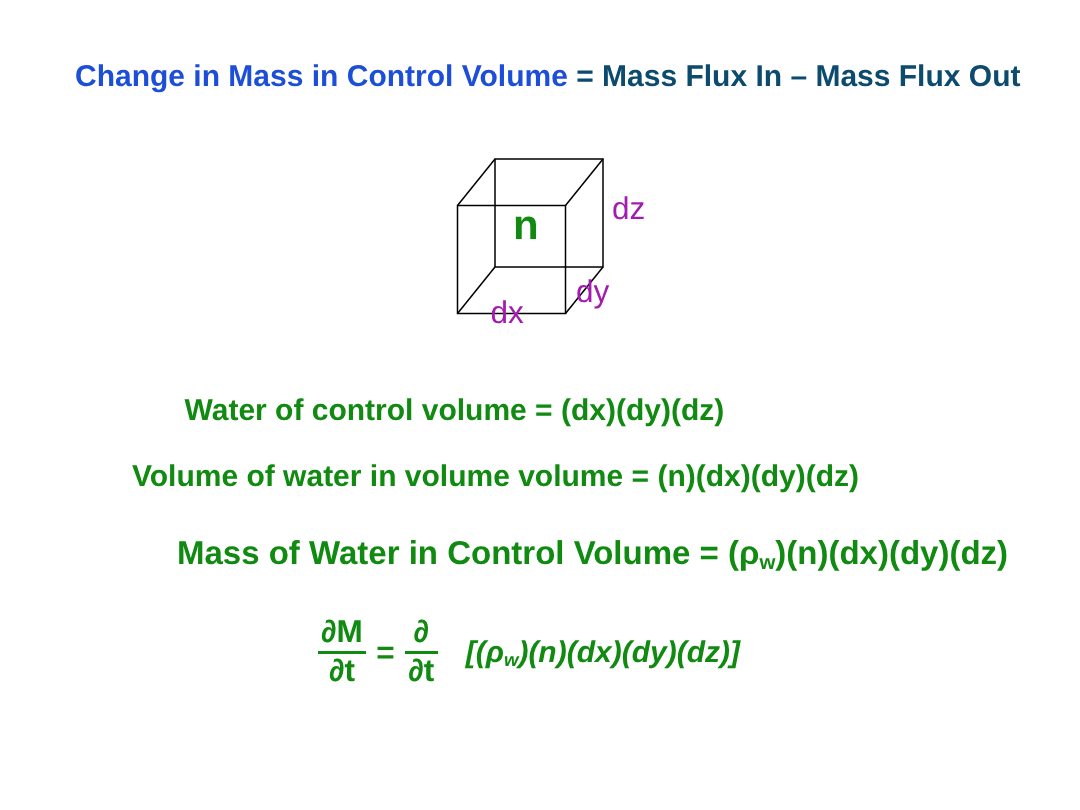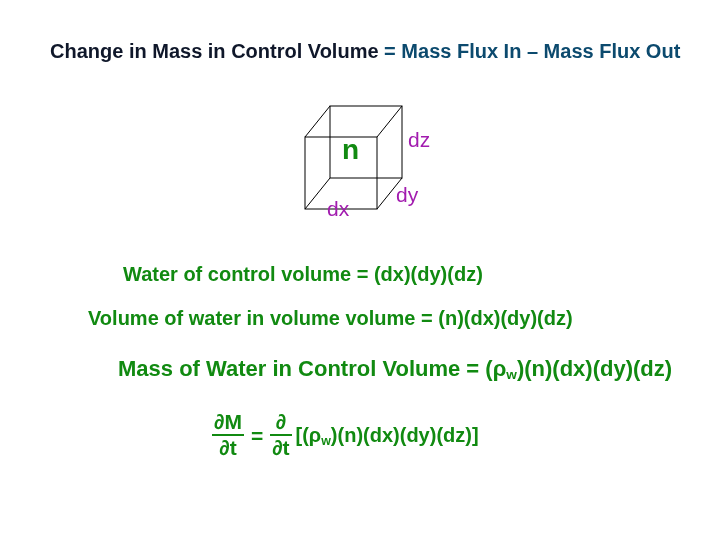--- a/index.html
+++ b/index.html
@@ -14,50 +14,50 @@
     background: #ffffff;
     overflow: hidden;
   }
   .abs { position: absolute; line-height: 1; white-space: nowrap; }
 
   
   .title {
     left: 50px; top: 41px;
     font-size: 20px; font-weight: bold;
   }
-  .title .green-text { color: #0f172a; margin-top: 33px; }
+  .title .green-text { color: #1d4ed8; margin-top: 33px; }
   .title .black-text { color: #0c4a6e; }
 
   
   .cube-svg { left: 295px; top: 95px; position: absolute; }
   .cube-label { font-weight: normal; color: #a21caf; font-size: 21px; }
   .n-label { color: #118a11; font-size: 28px; font-weight: bold; left: 342px; top: 136px; }
   .dz-label { left: 408px; top: 129px; }
-  .dy-label { left: 396px; top: 184px; }
+  .dy-label { left: 384px; top: 184px; }
   .dx-label { left: 327px; top: 198px; }
 
   
   .statement { font-weight: bold; color: #118a11; }
   .line1 { left: 123px; top: 264px; font-size: 20px; }
   .line2 { left: 88px;  top: 308px; font-size: 20px; }
   .line3 { left: 78px;  top: 358px; font-size: 22px; margin-left: 40px; }
 
   sub.w-sub { font-size: 0.62em; vertical-align: -0.22em; line-height: 0; }
 
   
   .equation {
     left: 212px; top: 411px;
     display: flex; align-items: center;
     color: #118a11; font-weight: bold; font-size: 21px;
   }
   .frac { display: inline-flex; flex-direction: column; align-items: center; }
   .frac .num, .frac .den { padding: 0 2px; line-height: 1.05; }
   .frac .bar { align-self: stretch; height: 2px; background: #118a11; margin: 1px 0; }
   .eq-sign { margin: 0 7px; }
-  .bracket-expr { margin-left: 4px; font-size: 20px; }
+  .bracket-expr { margin-left: 19px; font-size: 20px; font-style: italic; }
 </style>
 </head>
 <body>
 
 <div class="slide">
 
   <div class="abs title">
     <span class="green-text">Change in Mass in Control Volume </span><span class="black-text">= Mass Flux In – Mass Flux Out</span>
   </div>
 

